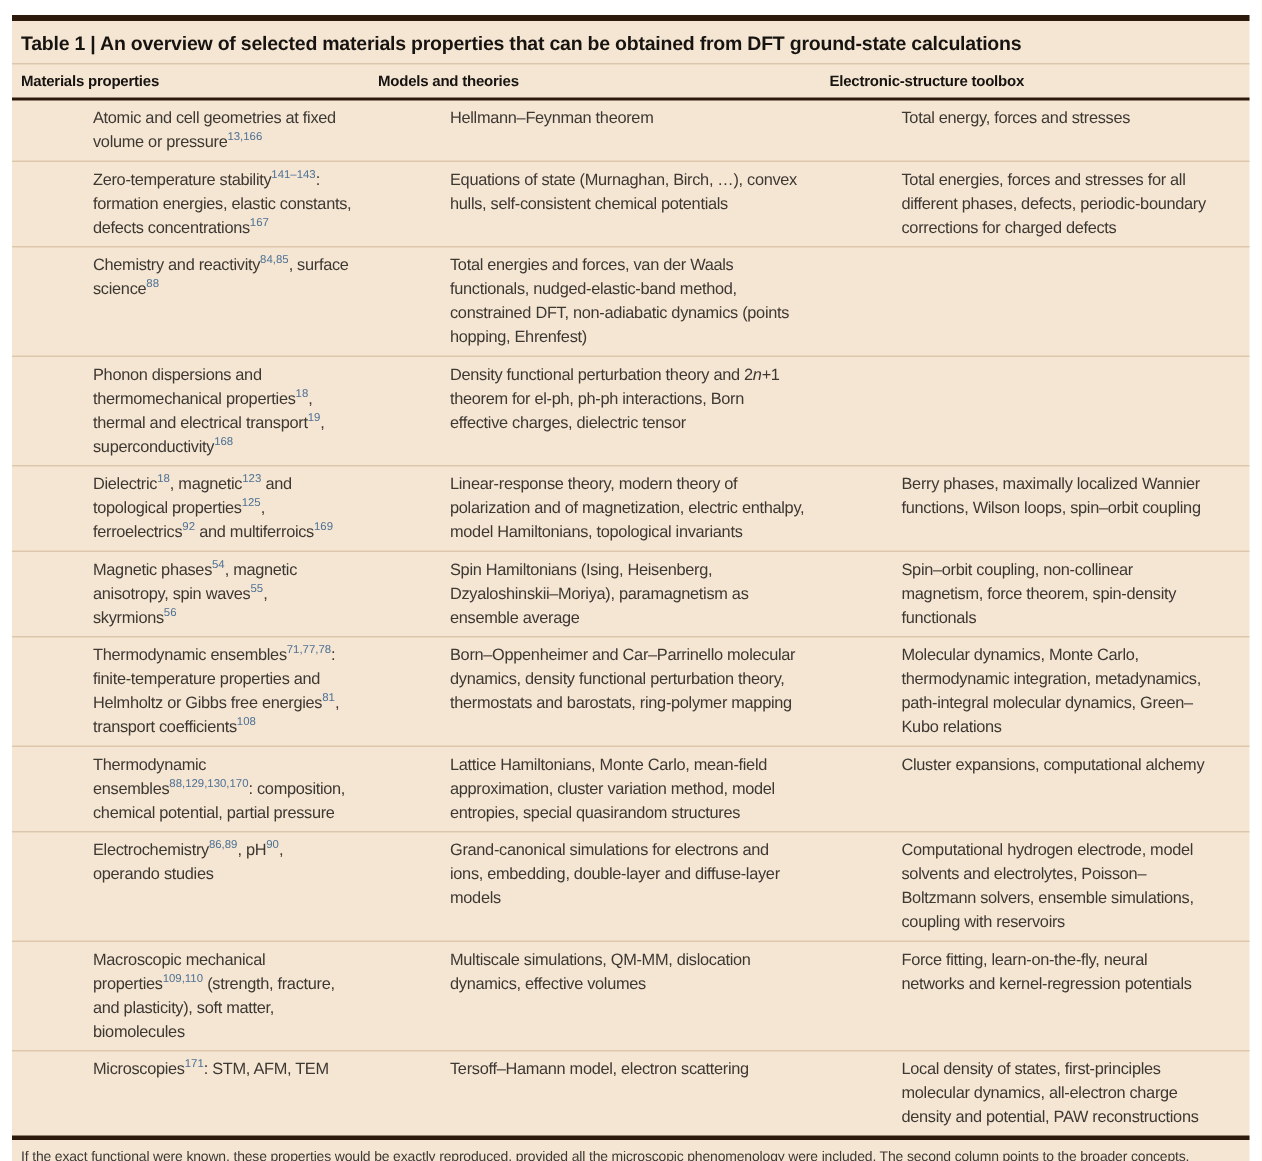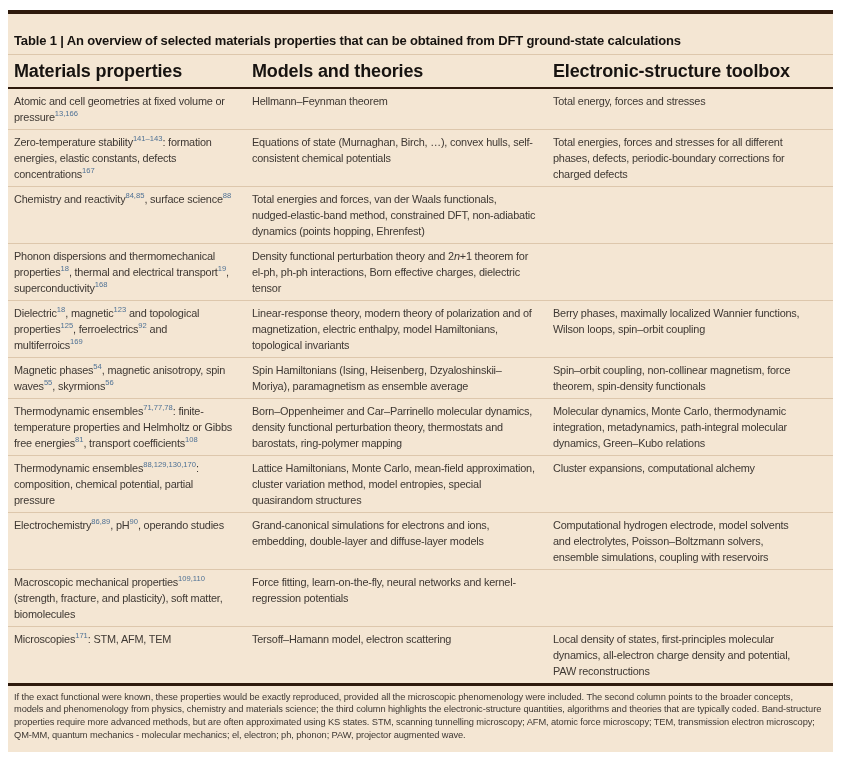--- a/index.html
+++ b/index.html
@@ -17,47 +17,48 @@
     width: 841px;
     font-family: "Liberation Sans", sans-serif;
     -webkit-font-smoothing: antialiased;
   }
   .panel {
     margin: 10px 8px 6px 8px;
     background: var(--panel-bg);
   }
   .top-rule { height: 4px; background: var(--rule-dark); }
   .title-row {
-    padding: 19px 10px 6px 6px;
+    padding: 7px 10px 6px 6px;
     border-bottom: 1px solid var(--row-divider);
     font-size: 13px;
     font-weight: 700;
     letter-spacing: -0.15px;
     color: var(--heading-text);
   }
   .title-row .tlabel { font-weight: 700; }
   .grid {
     display: grid;
     grid-template-columns: 238px 301px 1fr;
     padding: 0 10px 0 6px;
   }
   .header-row { border-bottom: 2.5px solid var(--rule-dark); }
   .header-row .hcell {
-    font-size: 18px;
+    font-size: 10px;
     font-weight: 700;
     letter-spacing: -0.15px;
     color: var(--heading-text);
     padding: 6px 16px 5px 0;
   }
   .body-row .cell {
     font-size: 10.9px;
     line-height: 16px;
     letter-spacing: -0.2px;
     color: var(--body-text);
     padding: 4px 16px 4px 0;
+    margin-left: 48px;
   }
   .body-row + .body-row { border-top: 1px solid var(--row-divider); }
   .bottom-rule { height: 2.5px; background: var(--rule-dark); }
   .footnote {
     padding: 5px 10px 10px 6px;
     font-size: 9.3px;
     line-height: 12.8px;
     letter-spacing: -0.1px;
     color: var(--body-text);
   }
@@ -127,20 +128,21 @@
       <div class="cell">Lattice Hamiltonians, Monte Carlo, mean-field approximation, cluster variation method, model entropies, special quasirandom structures</div>
       <div class="cell">Cluster expansions, computational alchemy</div>
     </div>
     <div class="grid body-row">
       <div class="cell">Electrochemistry<sup>86,89</sup>, pH<sup>90</sup>, operando studies</div>
       <div class="cell">Grand-canonical simulations for electrons and ions, embedding, double-layer and diffuse-layer models</div>
       <div class="cell">Computational hydrogen electrode, model solvents and electrolytes, Poisson–Boltzmann solvers, ensemble simulations, coupling with reservoirs</div>
     </div>
     <div class="grid body-row">
       <div class="cell">Macroscopic mechanical properties<sup>109,110</sup> (strength, fracture, and plasticity), soft matter, biomolecules</div>
+      <div class="cell">Multiscale simulations, QM-MM, dislocation dynamics, effective volumes</div>
       <div class="cell">Force fitting, learn-on-the-fly, neural networks and kernel-regression potentials</div>
     </div>
     <div class="grid body-row">
       <div class="cell">Microscopies<sup>171</sup>: STM, AFM, TEM</div>
       <div class="cell">Tersoff–Hamann model, electron scattering</div>
       <div class="cell">Local density of states, first-principles molecular dynamics, all-electron charge density and potential, PAW reconstructions</div>
     </div>
   </div>
 
   <div class="bottom-rule"></div>

